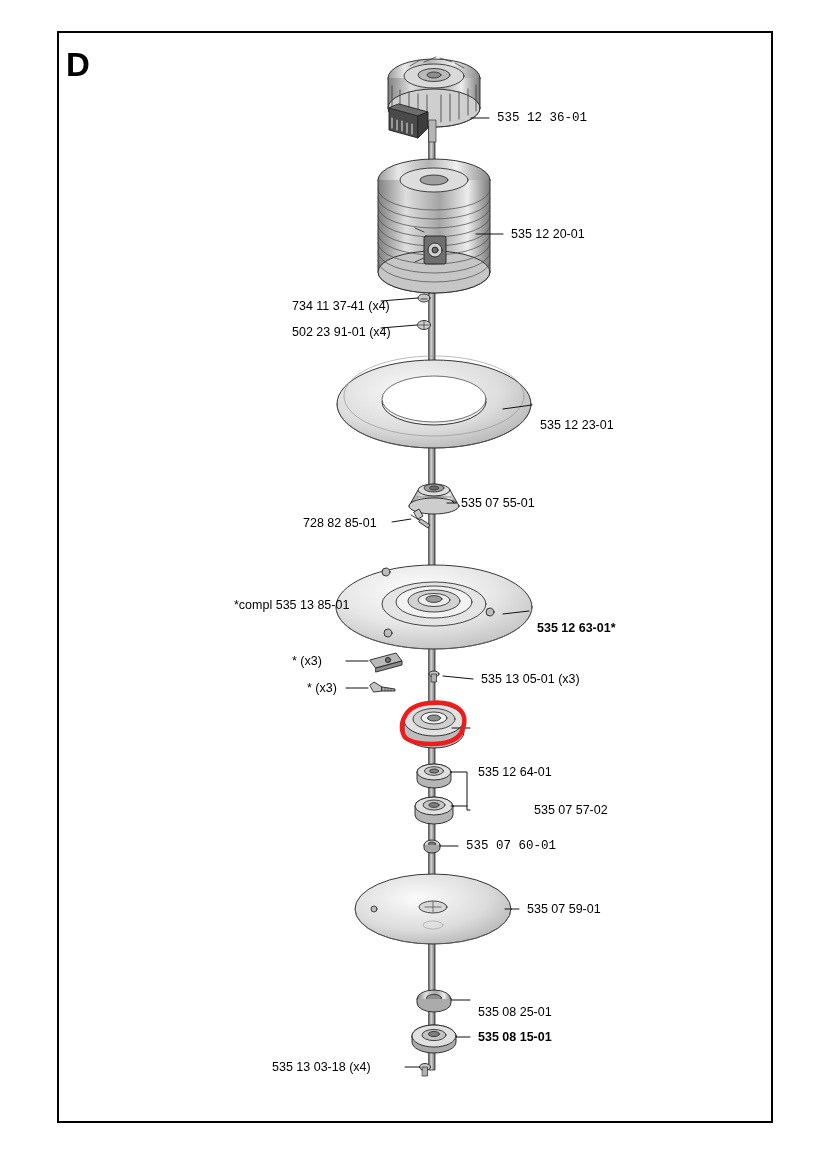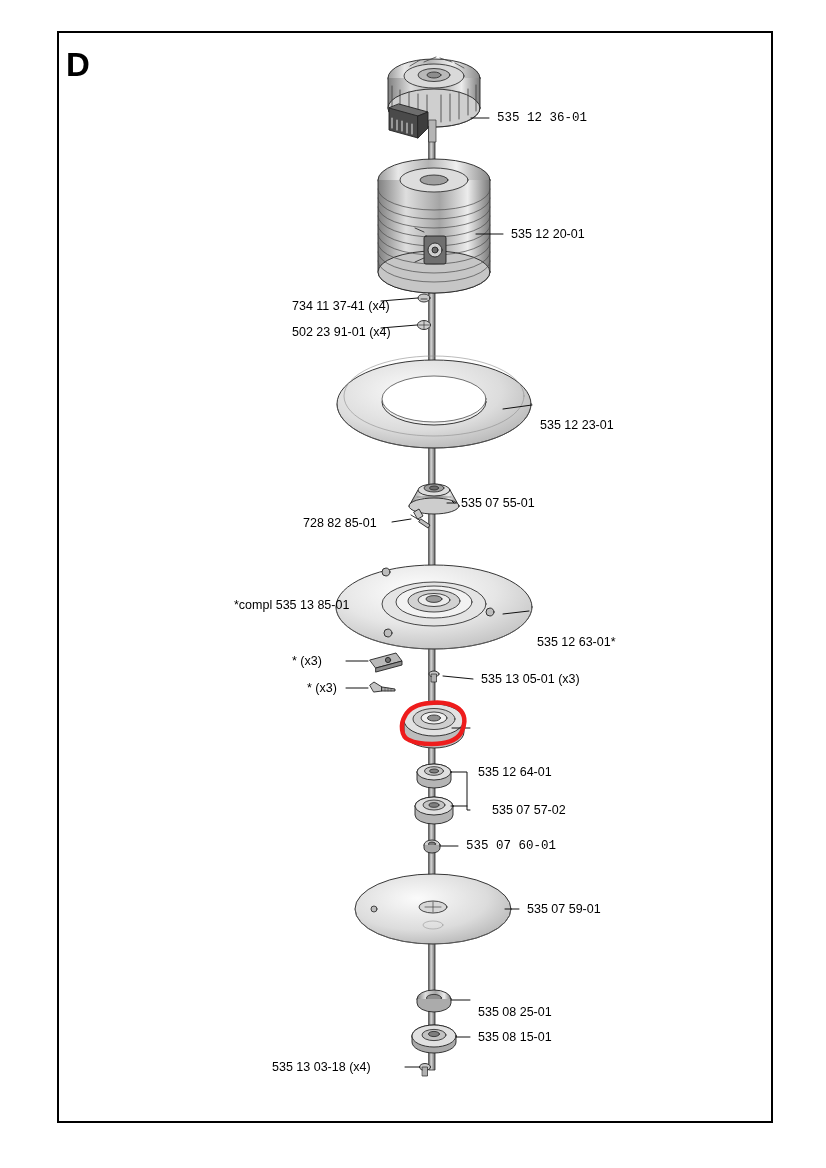--- a/index.html
+++ b/index.html
@@ -323,21 +323,21 @@
 
   <div class="label" style="left:303px; top:517px;">
     <span>728 82 85-01</span>
   </div>
 
   <div class="label" style="left:218px; top:599px;margin-left:16px;">
     <b>*compl</b>
     <span>535 13 85-01</span>
   </div>
 
-  <div class="label" style="left:537px; top:636px;">
+  <div class="label" style="left:537px; top:622px;font-weight:bold;">
     <span>535 12 63-01*</span>
   </div>
 
   <div class="label" style="left:292px; top:655px;">
     <span>*</span>
     <b>(x3)</b>
   </div>
 
   <div class="label" style="left:307px; top:682px;">
     <span>*</span>
@@ -346,37 +346,37 @@
 
   <div class="label" style="left:481px; top:673px;text-align:center;">
     <span>535 13 05-01</span>
     <b>(x3)</b>
   </div>
 
   <div class="label" style="left:478px; top:722px;margin-top:44px;">
     <span>535 12 64-01</span>
   </div>
 
-  <div class="label" style="left:460px; top:804px;padding-left:32px;">
+  <div class="label" style="left:502px; top:804px;padding-left:32px;">
     <span>535 07 57-02</span>
   </div>
 
   <div class="label" style="left:466px; top:840px;font-family:Liberation Mono, monospace;">
     <span>535 07 60-01</span>
   </div>
 
   <div class="label" style="left:527px; top:903px;">
     <span>535 07 59-01</span>
   </div>
 
   <div class="label" style="left:478px; top:994px;margin-top:12px;">
     <span>535 08 25-01</span>
   </div>
 
-  <div class="label" style="left:478px; top:1031px;">
+  <div class="label" style="left:478px; top:1031px;font-weight:bold;">
     <span>535 08 15-01</span>
   </div>
 
   <div class="label" style="left:272px; top:1061px;">
     <span>535 13 03-18</span>
     <b>(x4)</b>
   </div>
 
 </div>
 

